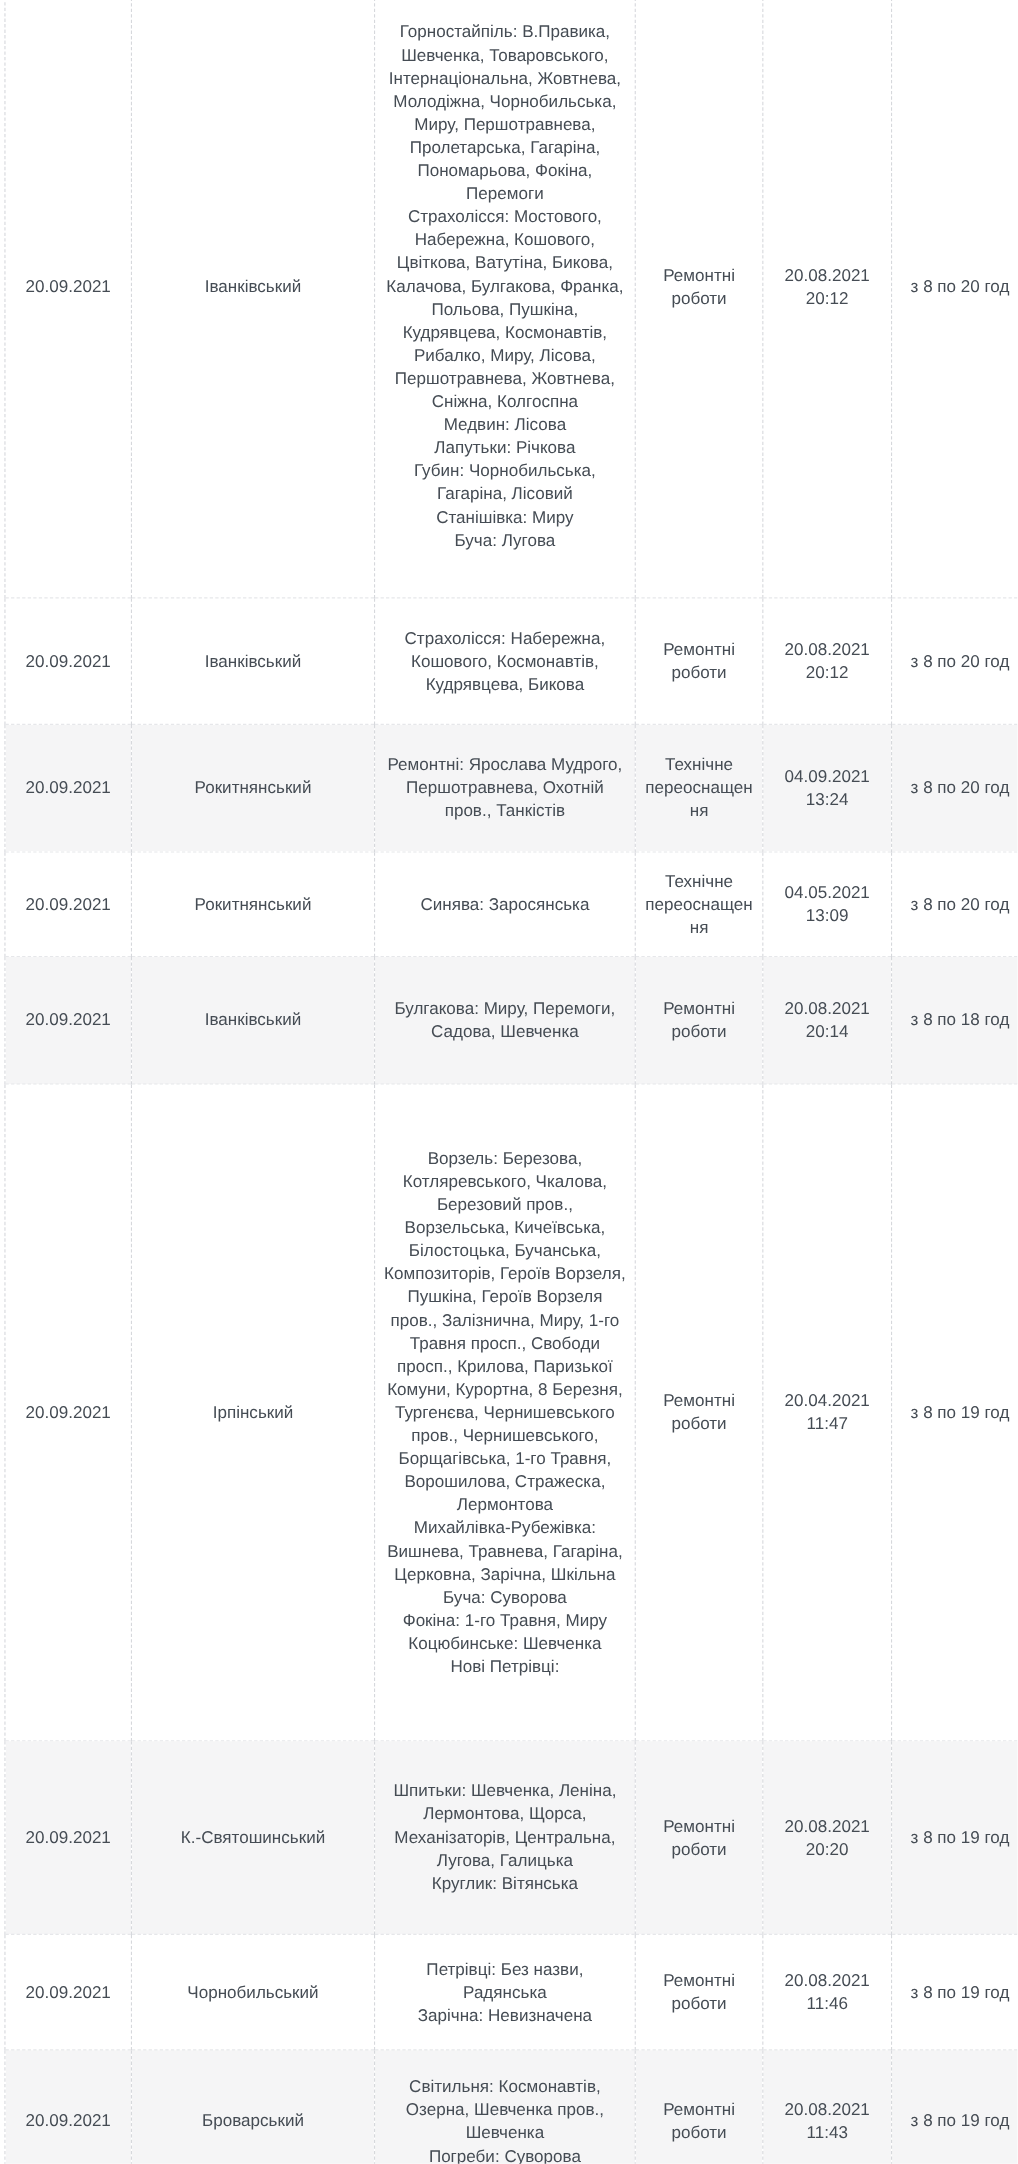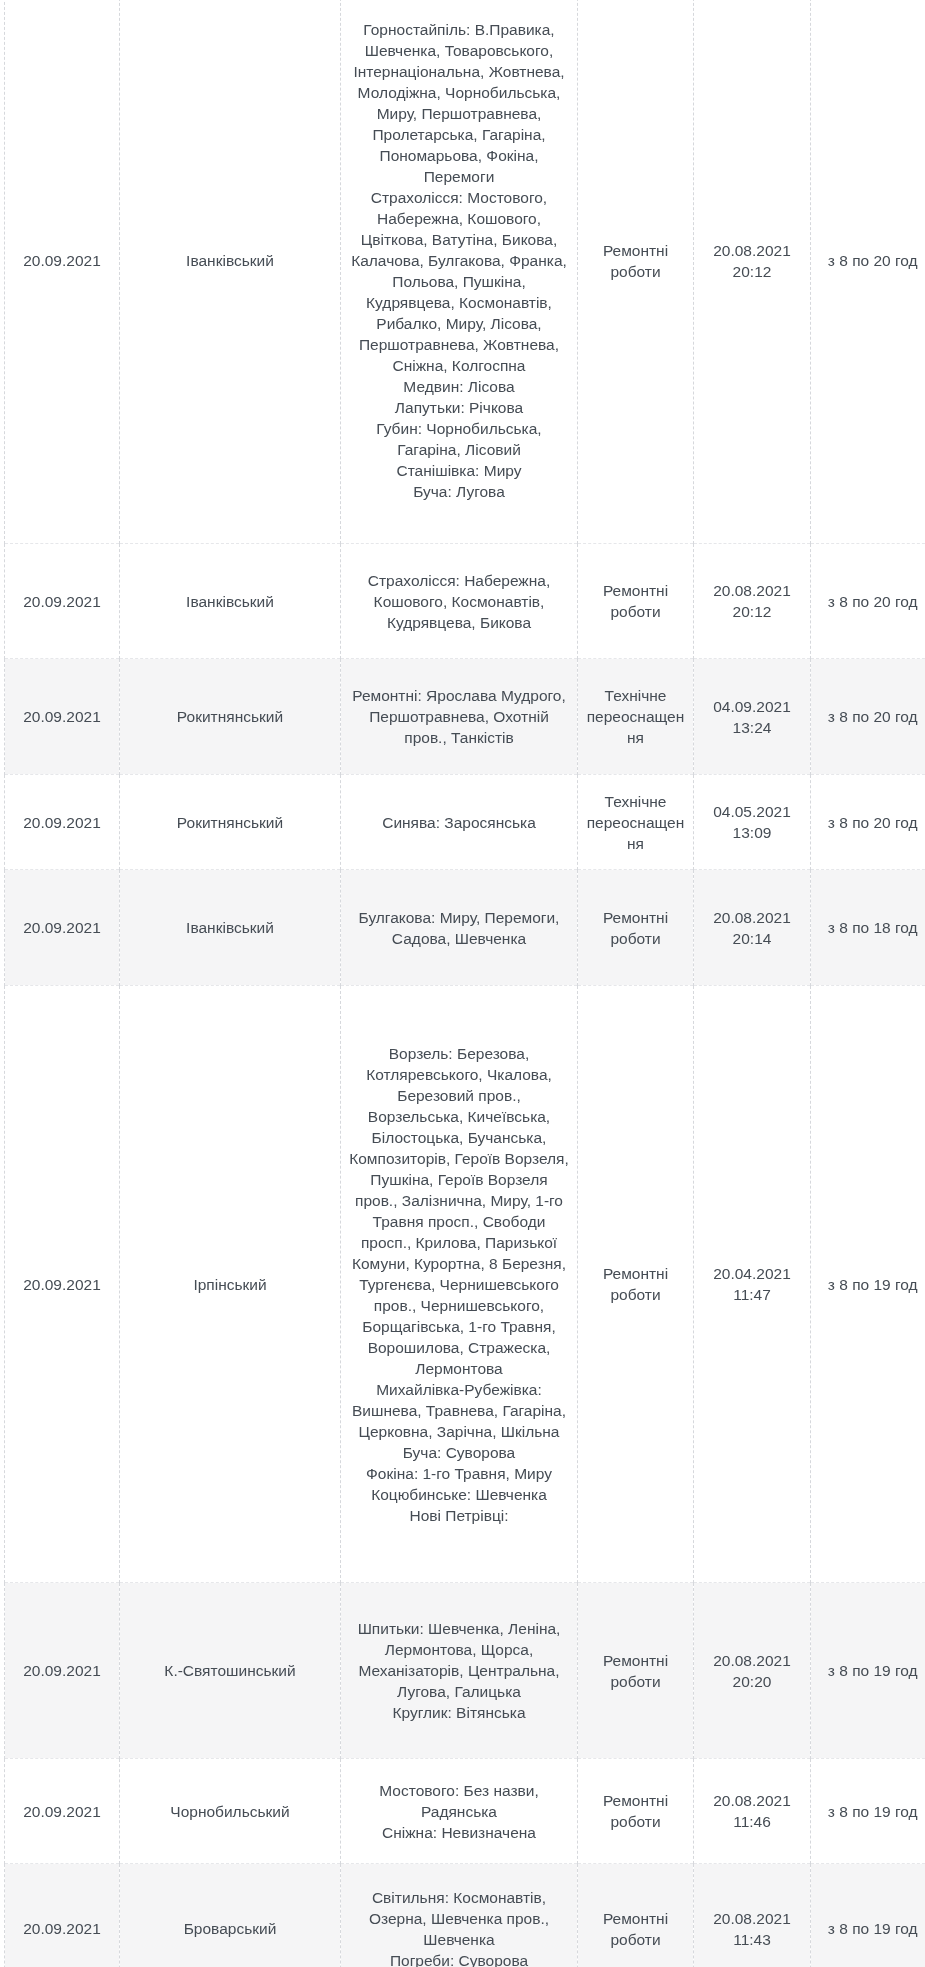--- a/index.html
+++ b/index.html
@@ -147,22 +147,22 @@
           </td>
     <td class="c-work">Ремонтні роботи</td>
     <td class="c-logged">20.08.2021 20:20</td>
     <td class="c-hours">з 8 по 19 год</td>
   </tr>
 
   <tr>
     <td class="c-date">20.09.2021</td>
     <td class="c-district">Чорнобильський</td>
     <td class="c-streets">
-            <div><b>Мостового</b>: Без назви, Радянська</div>
-            <div><b>Сніжна</b>: Невизначена</div>
+            <div><b>Петрівці</b>: Без назви, Радянська</div>
+            <div><b>Зарічна</b>: Невизначена</div>
           </td>
     <td class="c-work">Ремонтні роботи</td>
     <td class="c-logged">20.08.2021 11:46</td>
     <td class="c-hours">з 8 по 19 год</td>
   </tr>
 
   <tr class="shaded">
     <td class="c-date">20.09.2021</td>
     <td class="c-district">Броварський</td>
     <td class="c-streets">

